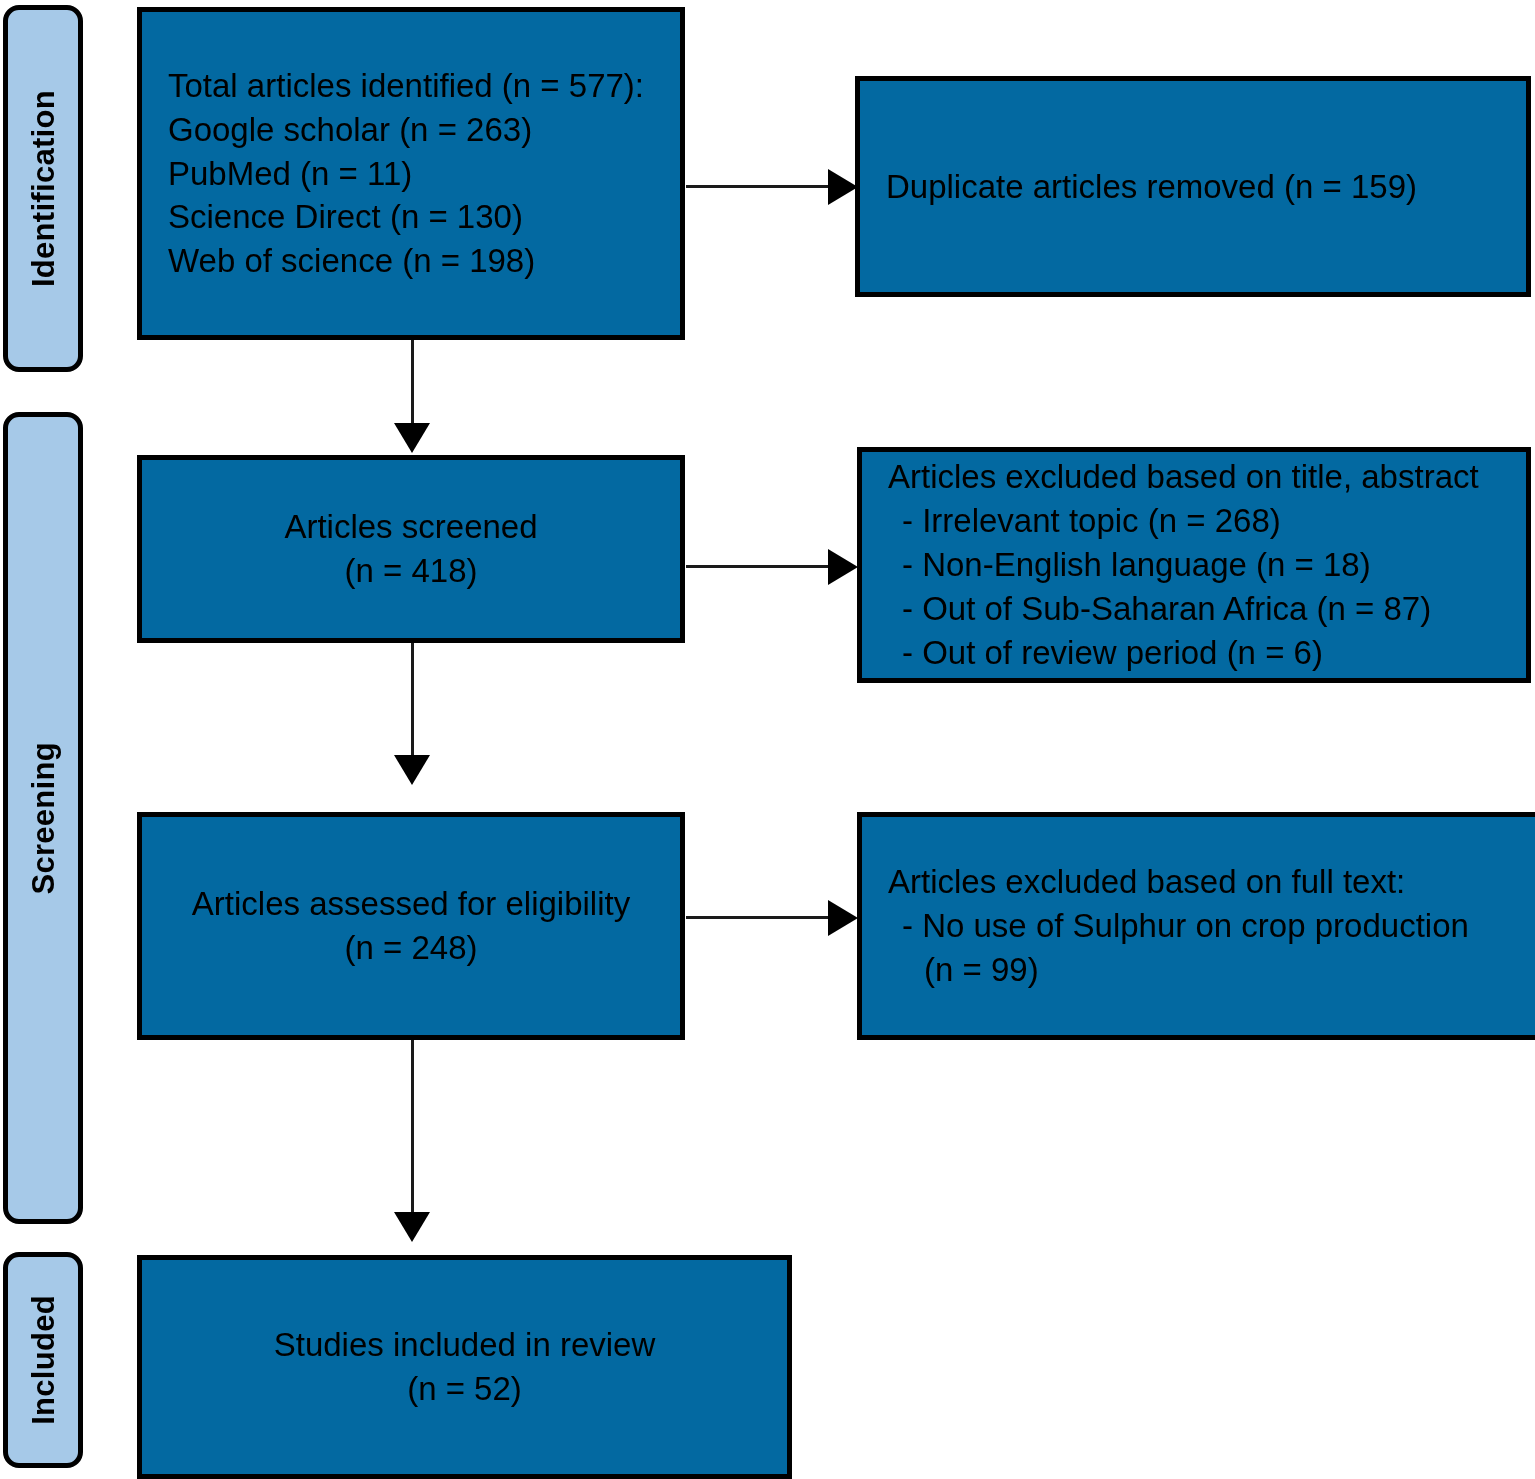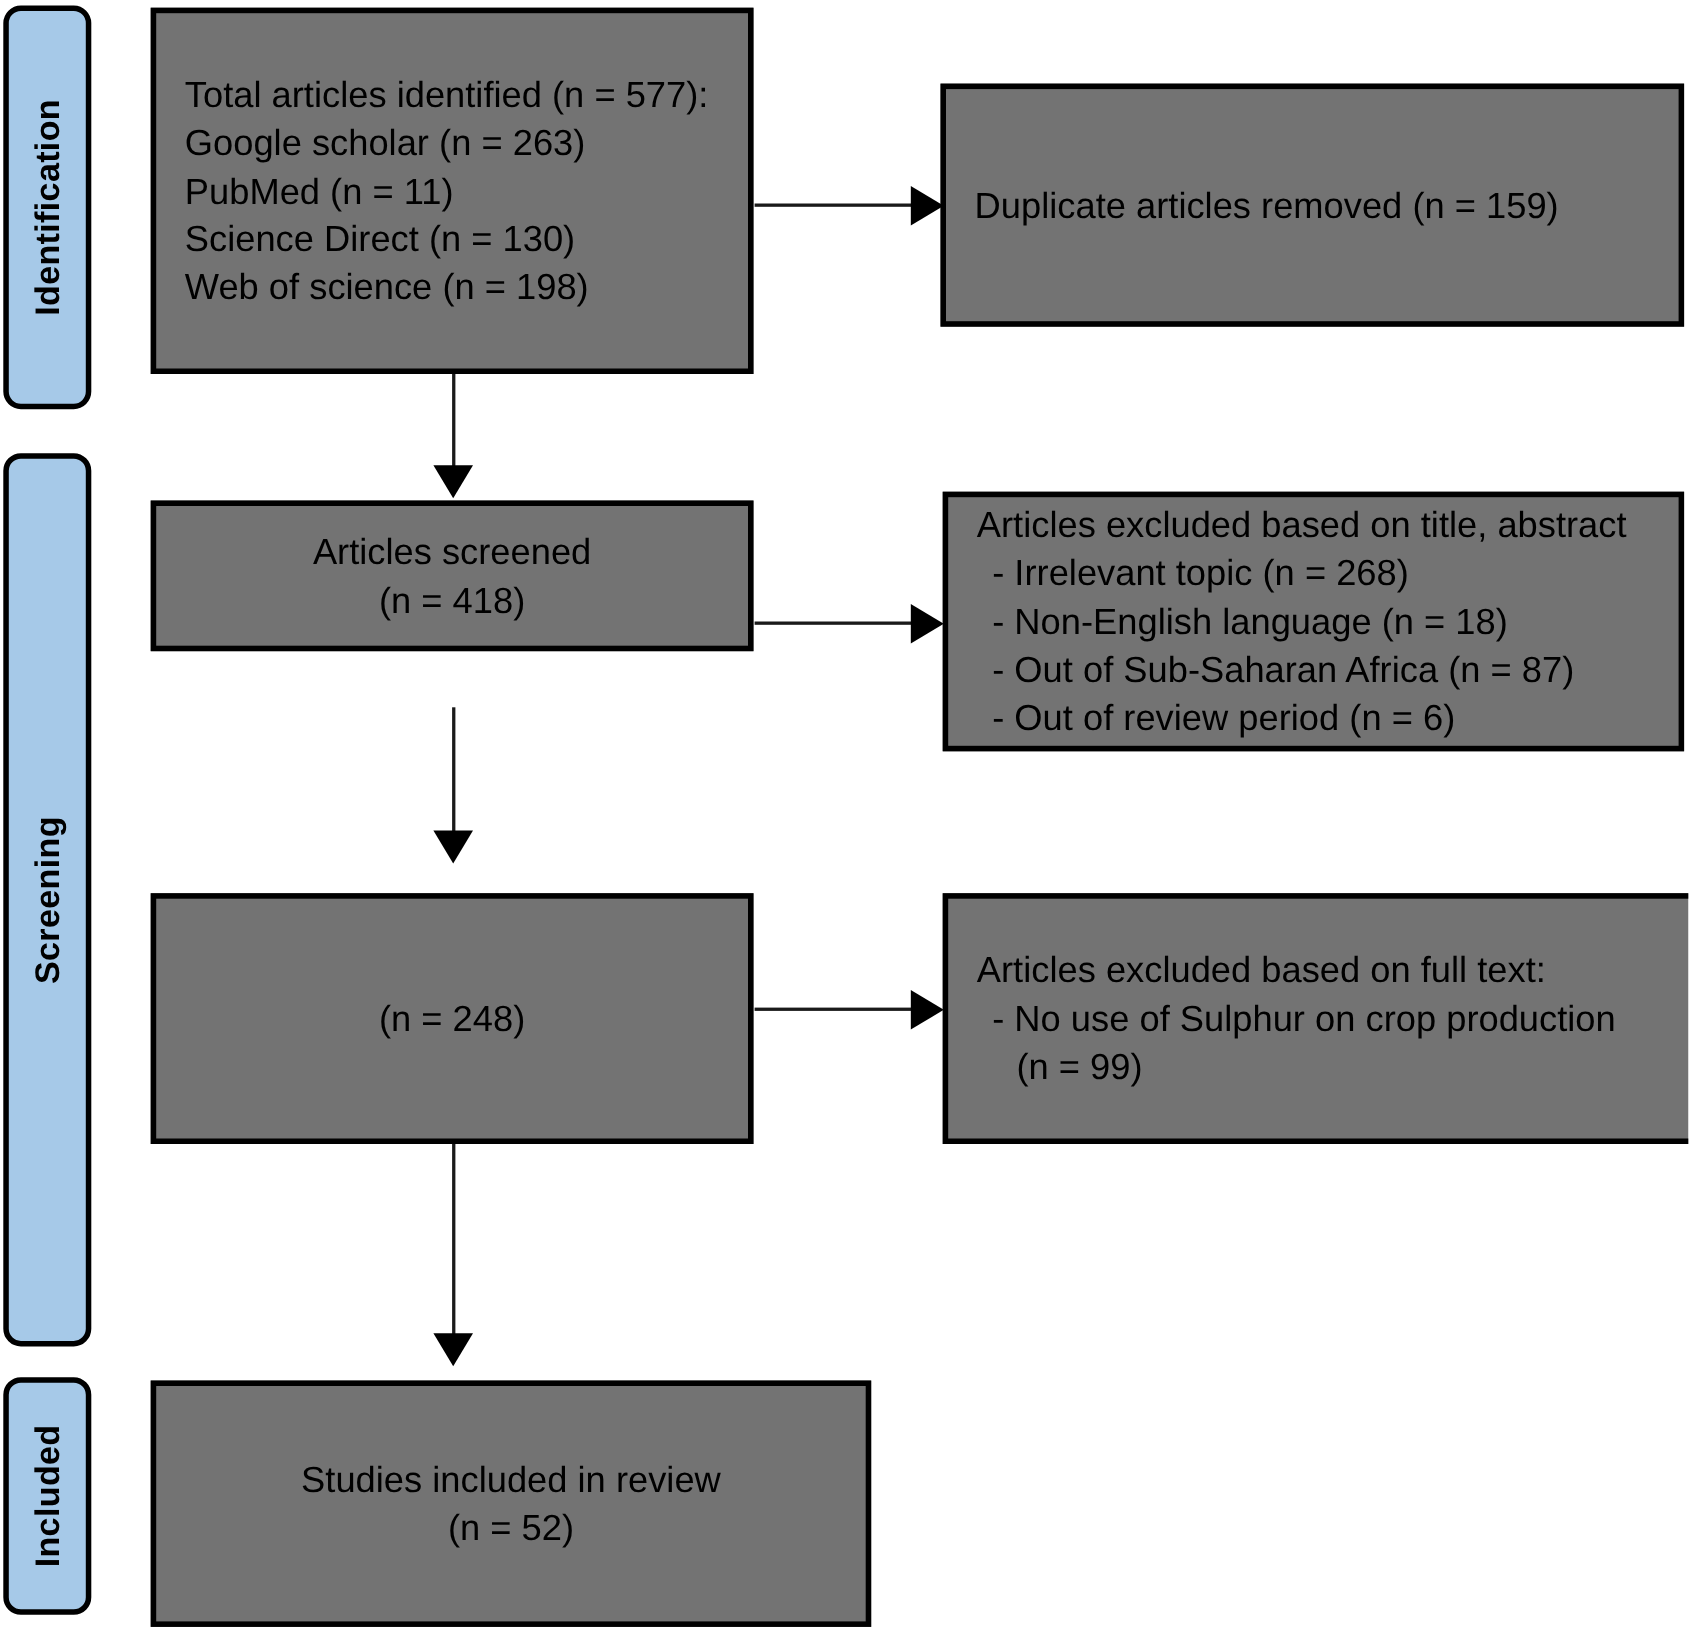--- a/index.html
+++ b/index.html
@@ -38,21 +38,21 @@
     font-size: 31px;
     letter-spacing: 0.3px;
     line-height: 1;
     white-space: nowrap;
     color: #000000;
   }
 
   
   .flow-box {
     position: absolute;
-    background: #737373;
+    background: #0369a1;
     border: 5px solid #000000;
     display: flex;
     flex-direction: column;
     justify-content: center;
   }
   .flow-box.centered { align-items: center; text-align: center; }
   .flow-box.left-aligned { align-items: flex-start; text-align: left; }
 
   .box-line {
     font-size: 33px;
@@ -127,39 +127,40 @@
       <div class="box-line">Web of science (n = 198)</div>
     </div>
   </div>
 
   <div class="flow-box left-aligned" style="left:855px; top:76px; width:676px; height:221px;">
     <div class="box-inner">
       <div class="box-line">Duplicate articles removed (n = 159)</div>
     </div>
   </div>
 
-  <div class="flow-box centered" style="left:137px; top:455px; width:548px; height:137px;">
+  <div class="flow-box centered" style="left:137px; top:455px; width:548px; height:188px;">
     <div class="box-inner centered">
       <div class="box-line">Articles screened</div>
       <div class="box-line">(n = 418)</div>
     </div>
   </div>
 
   <div class="flow-box left-aligned" style="left:857px; top:447px; width:674px; height:236px;">
     <div class="box-inner">
       <div class="box-line">Articles excluded based on title, abstract</div>
       <div class="box-line indented">-  Irrelevant topic (n = 268)</div>
       <div class="box-line indented">-  Non-English language (n = 18)</div>
       <div class="box-line indented">-  Out of Sub-Saharan Africa (n = 87)</div>
       <div class="box-line indented">-  Out of review period (n = 6)</div>
     </div>
   </div>
 
   <div class="flow-box centered" style="left:137px; top:812px; width:548px; height:228px;">
     <div class="box-inner centered">
+      <div class="box-line">Articles assessed for eligibility</div>
       <div class="box-line">(n = 248)</div>
     </div>
   </div>
 
   <div class="flow-box left-aligned" style="left:857px; top:812px; width:732px; height:228px;">
     <div class="box-inner">
       <div class="box-line">Articles excluded based on full text:</div>
       <div class="box-line indented">-  No use of Sulphur on crop production</div>
       <div class="box-line" style="padding-left:36px;">(n = 99)</div>
     </div>

